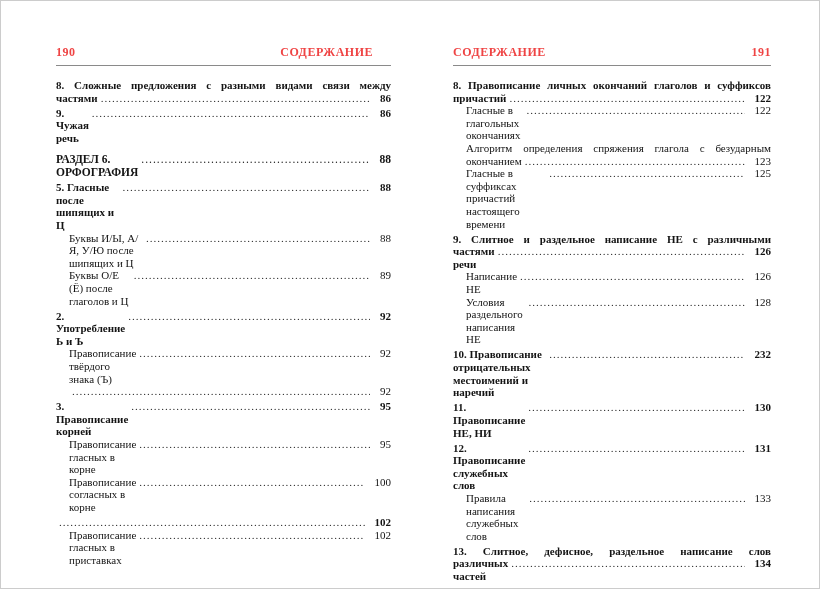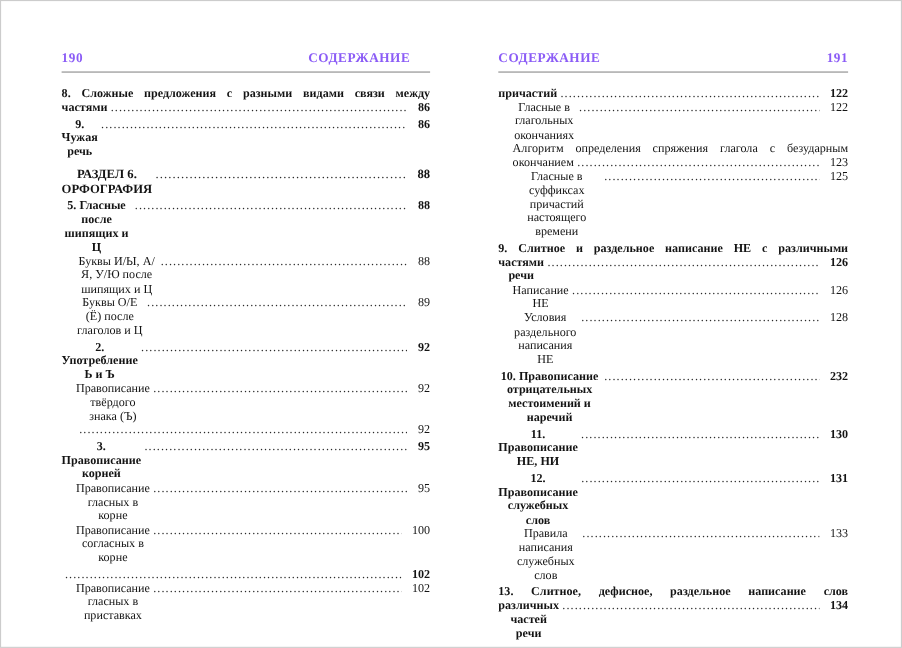--- a/index.html
+++ b/index.html
@@ -10,35 +10,35 @@
     font-family:"Liberation Serif","DejaVu Serif",serif;
     color:#141414; overflow:hidden;
   }
   .spread { display:flex; padding:44px 50px 0 55px; }
   .page { box-sizing:border-box; }
   .page-left  { width:335px; margin-right:62px; }
   .page-right { width:318px; }
 
   .page-header {
     display:flex; justify-content:space-between; align-items:flex-end;
-    font-size:12px; font-weight:bold; letter-spacing:0.5px; color:#8b5cf6;
+    font-size:12px; font-weight:bold; letter-spacing:0.5px; color:#ef4444;
   }
   .header-left  .running-head { margin-right:18px; }
   .header-right .running-head { margin-left:0; }
   .header-rule { border-bottom:1px solid #8a8a8a; margin-top:5px; }
 
   .content { margin-top:13px; font-size:11px; line-height:12.6px; }
 
   .entry { }
   .entry.item    { font-weight:bold; margin-top:2.5px; }
   .entry.section { font-weight:bold; font-size:11.5px; margin-top:9px; }
   .entry.sub     { font-weight:normal; padding-left:13px; }
 
   .line-full { text-align:justify; text-align-last:justify; }
-  .line-last { display:flex; align-items:baseline;text-align:center; }
+  .line-last { display:flex; align-items:baseline; }
   .line-last .label { flex:0 1 auto; }
   .dots {
     flex:1 1 auto; overflow:hidden; white-space:nowrap;
     letter-spacing:1px; padding:0 3px; font-weight:normal; color:#2a2a2a;
   }
   .pagenum { flex:0 0 auto; white-space:nowrap;margin-left:10px; }
 </style>
 </head>
 <body>
 
@@ -153,20 +153,21 @@
     </section>
 
     <section class="page page-right">
       <header class="page-header header-right">
         <span class="running-head">СОДЕРЖАНИЕ</span>
         <span class="folio">191</span>
       </header>
       <div class="header-rule"></div>
       <div class="content" id="right-entries">
           <div class="entry item">
+            <div class="line-full">8. Правописание личных окончаний глаголов и суффиксов</div>
             <div class="line-last">
               <span class="label">причастий</span>
               <span class="dots">................................................................................................................................................................</span>
               <span class="pagenum">122</span>
             </div>
           </div>
           <div class="entry sub">
             <div class="line-last">
               <span class="label">Гласные в глагольных окончаниях</span>
               <span class="dots">................................................................................................................................................................</span>

